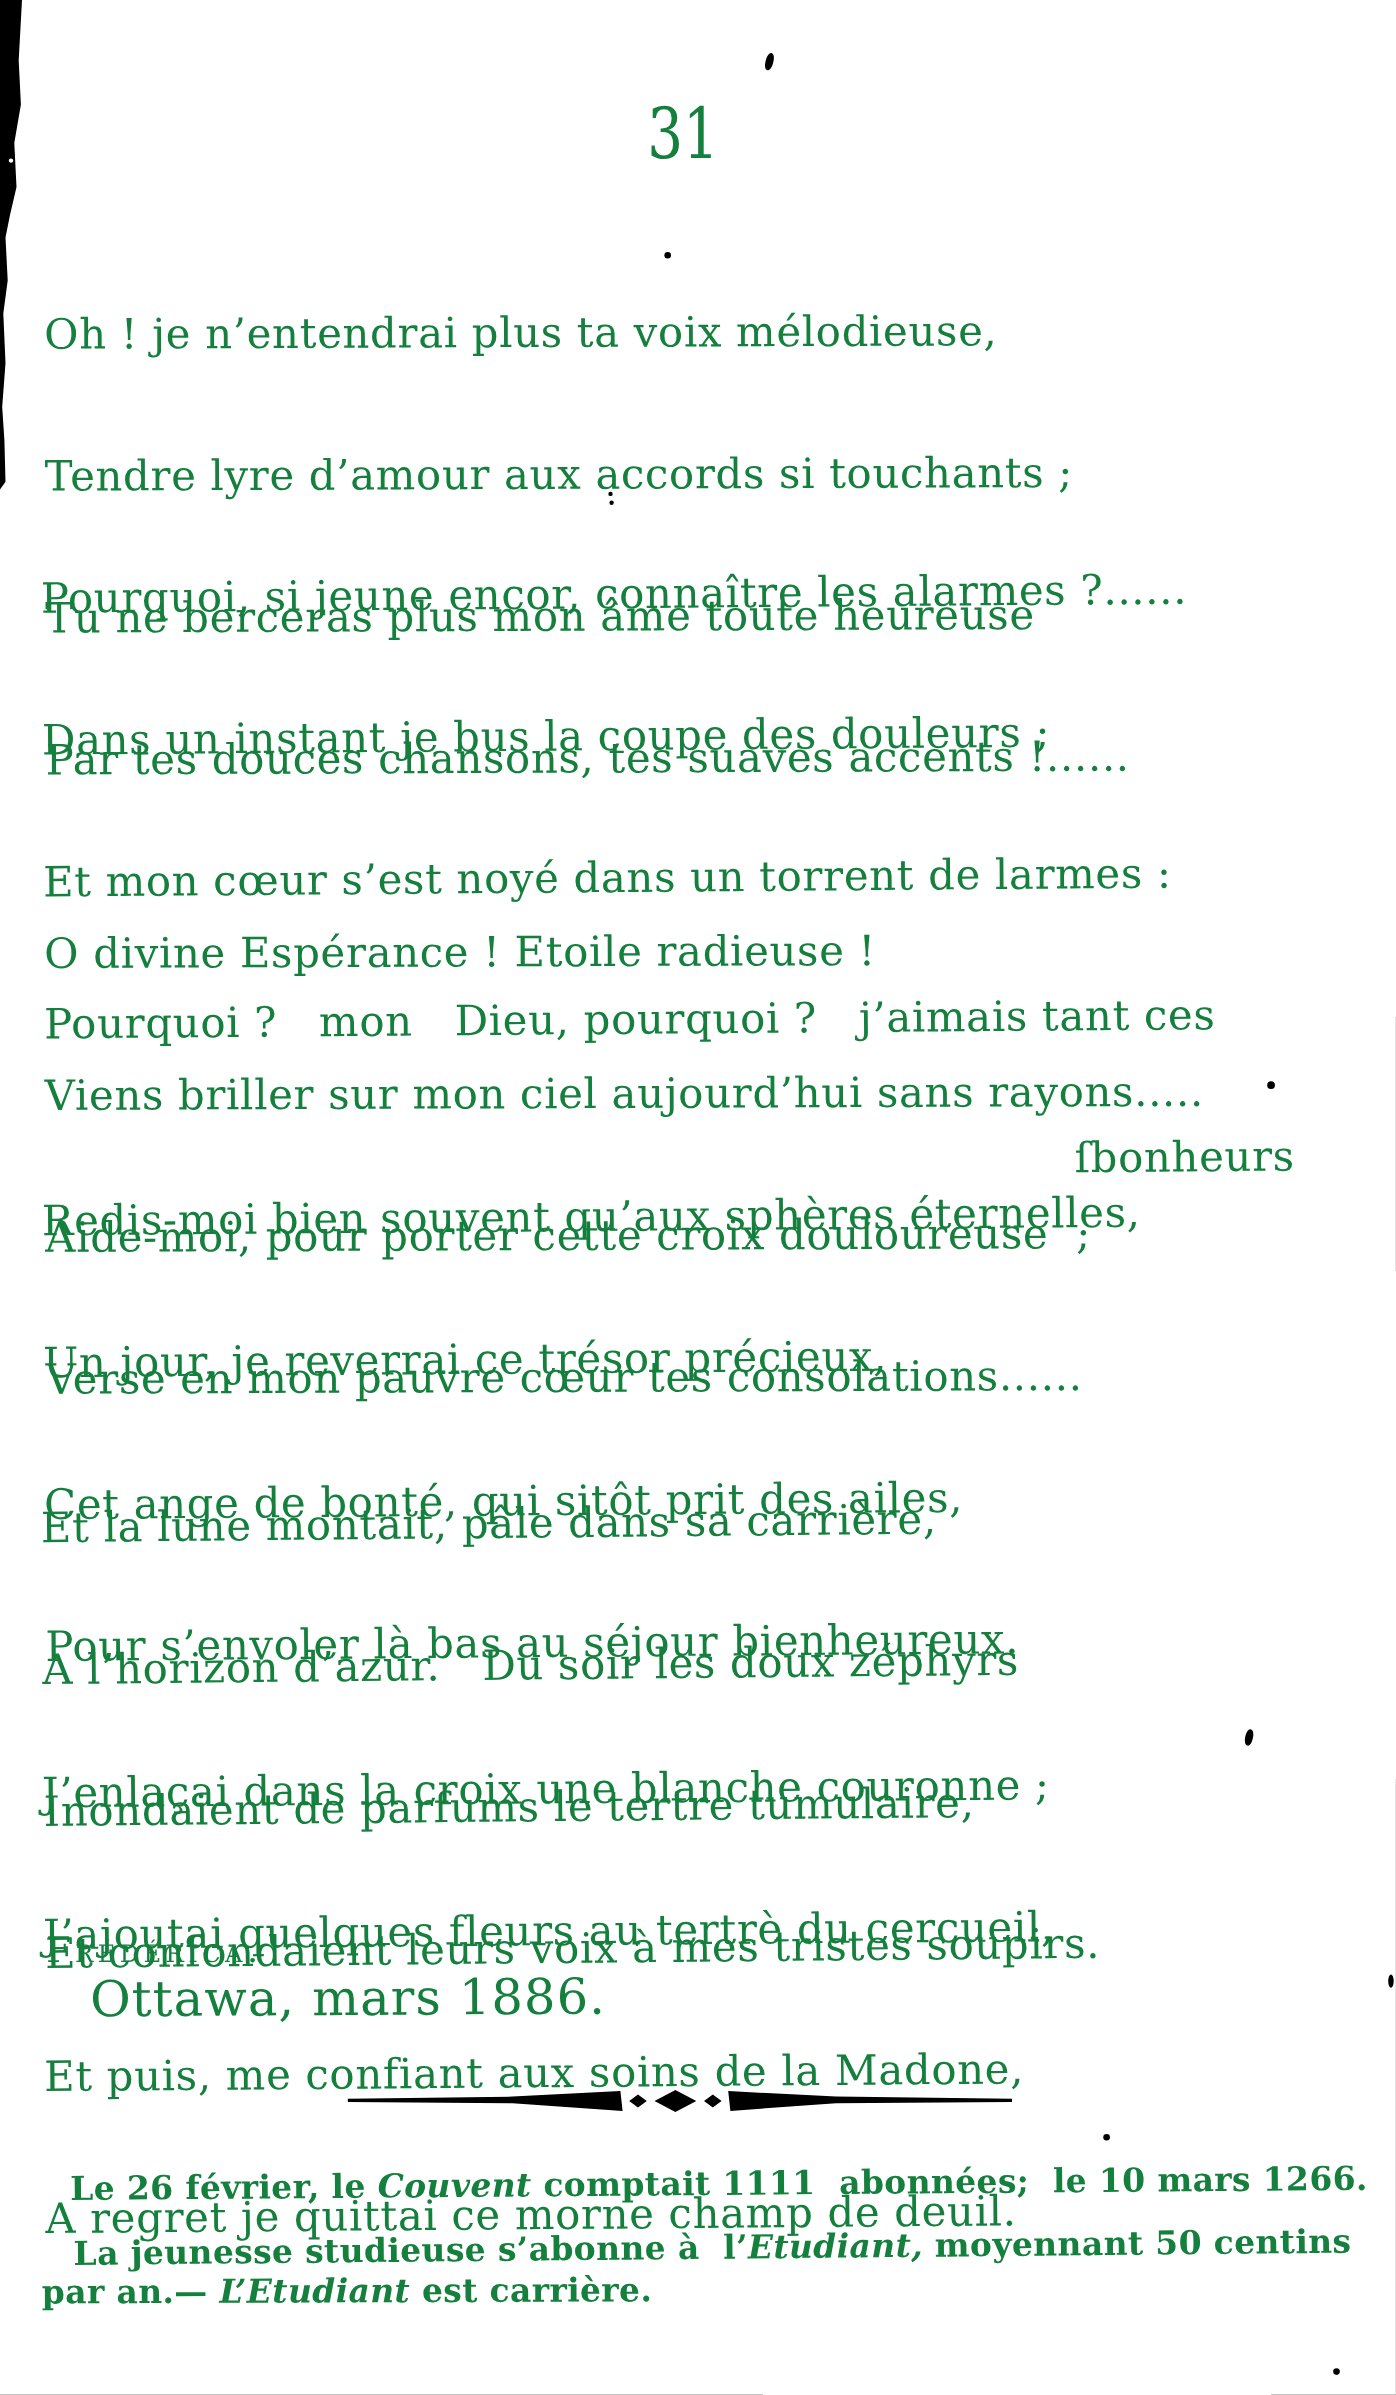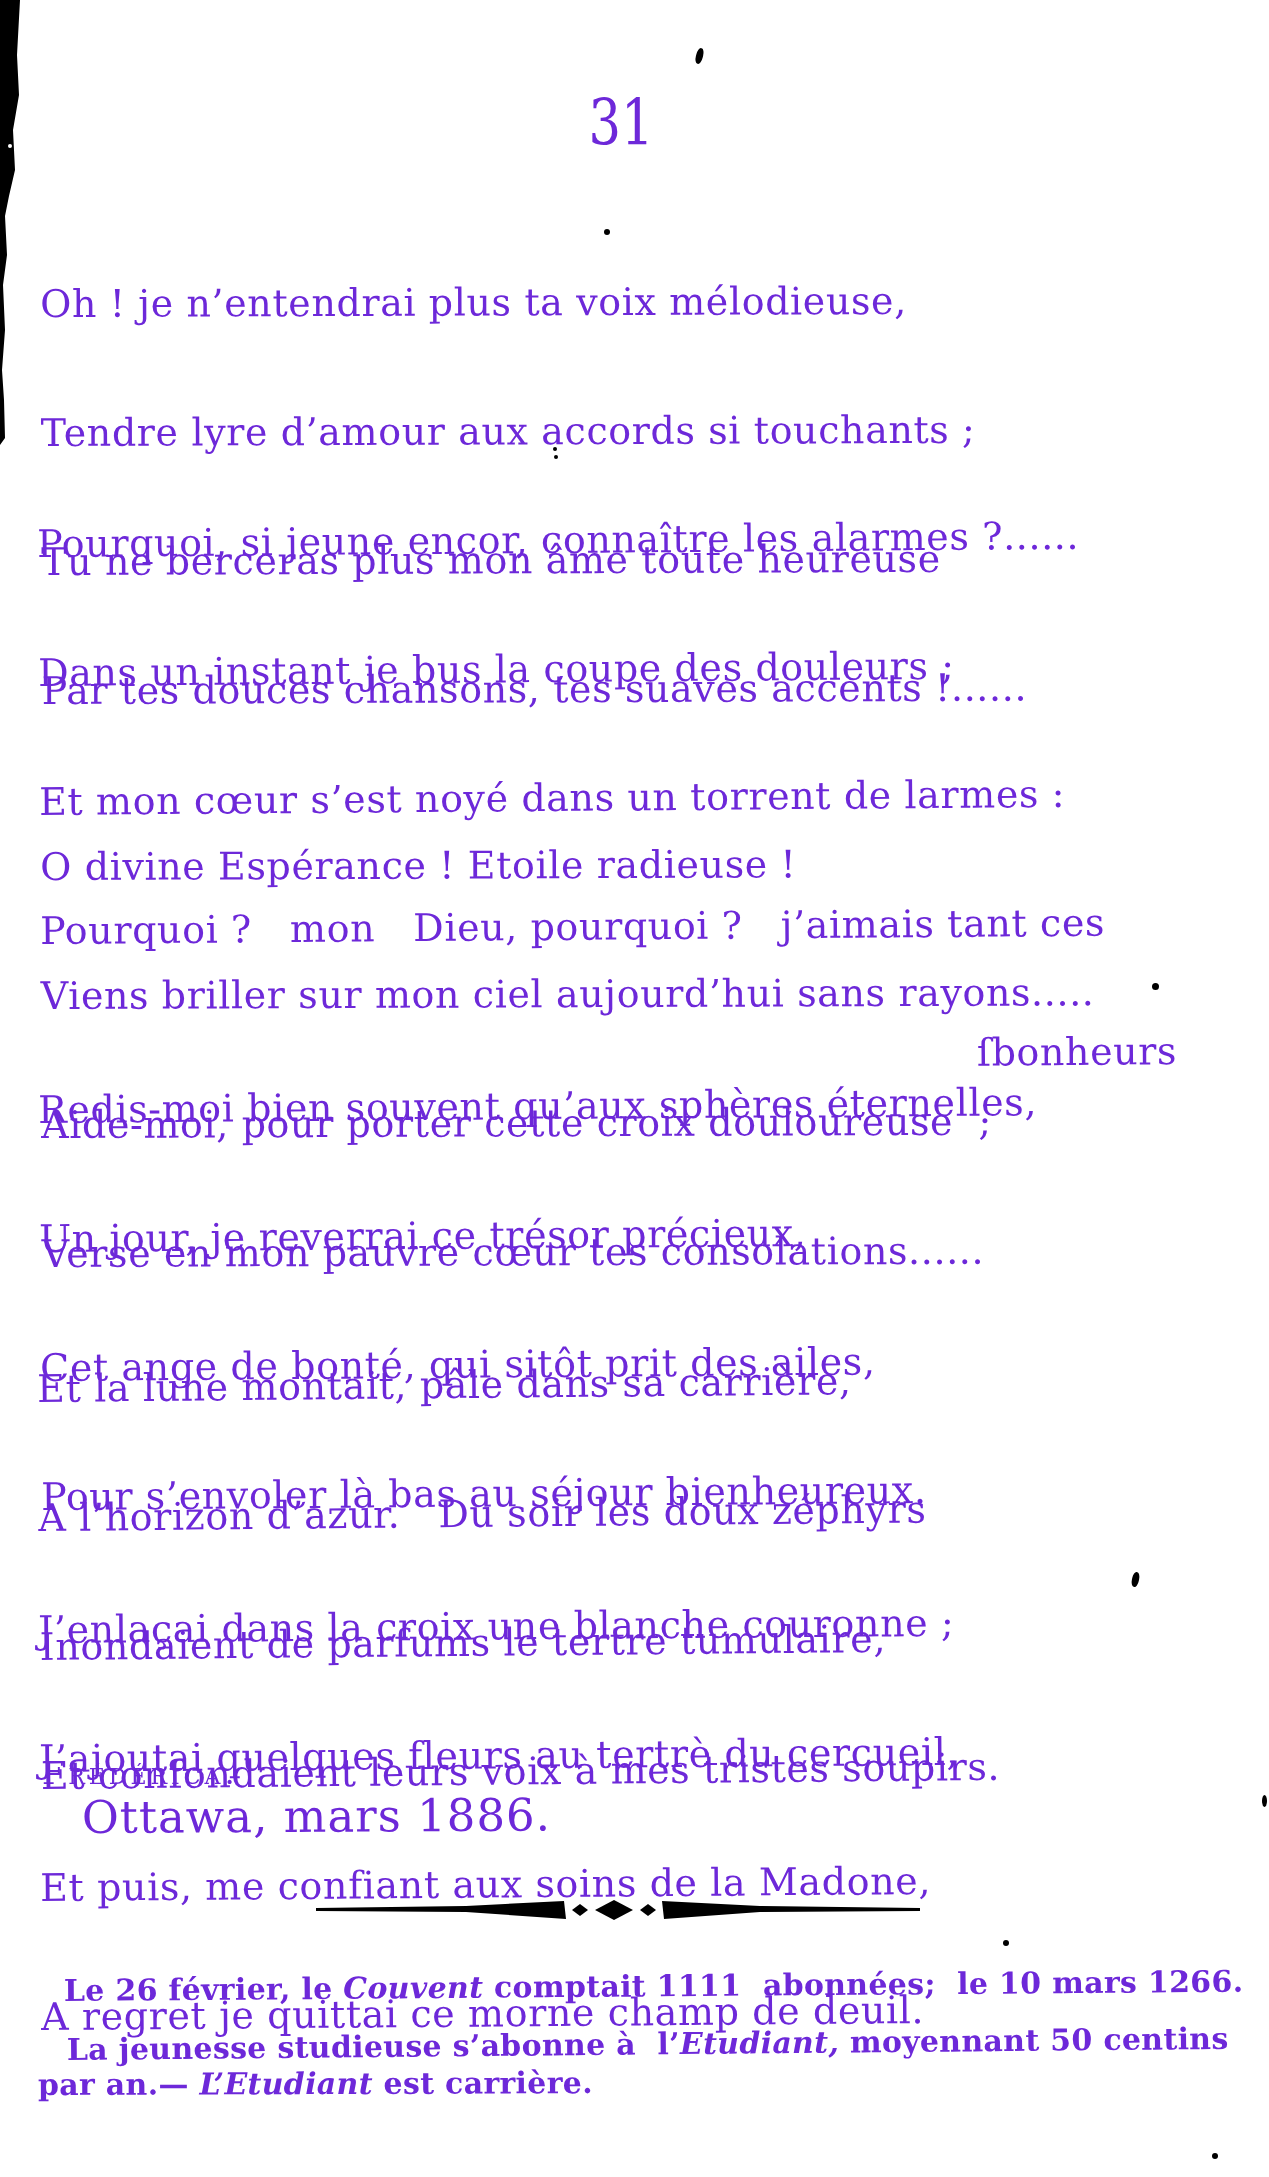--- a/index.html
+++ b/index.html
@@ -2,21 +2,21 @@
 <html><head>
 <meta charset="utf-8">
 <style>
   html,body{margin:0;padding:0;background:#777;}
   .page{
     position:relative;
     width:1269px;height:2177px;
     background:#ffffff;
     overflow:hidden;
     font-family:"DejaVu Serif","Liberation Serif",serif;
-    color:#6d28d9;
+    color:#15803d;
   }
   
   .stanza{
     position:absolute;
     left:42px;width:1140px;
     font-size:38px;line-height:43px;
     letter-spacing:0.6px;
     white-space:pre;
   }
   .stanza .line{display:block;}

